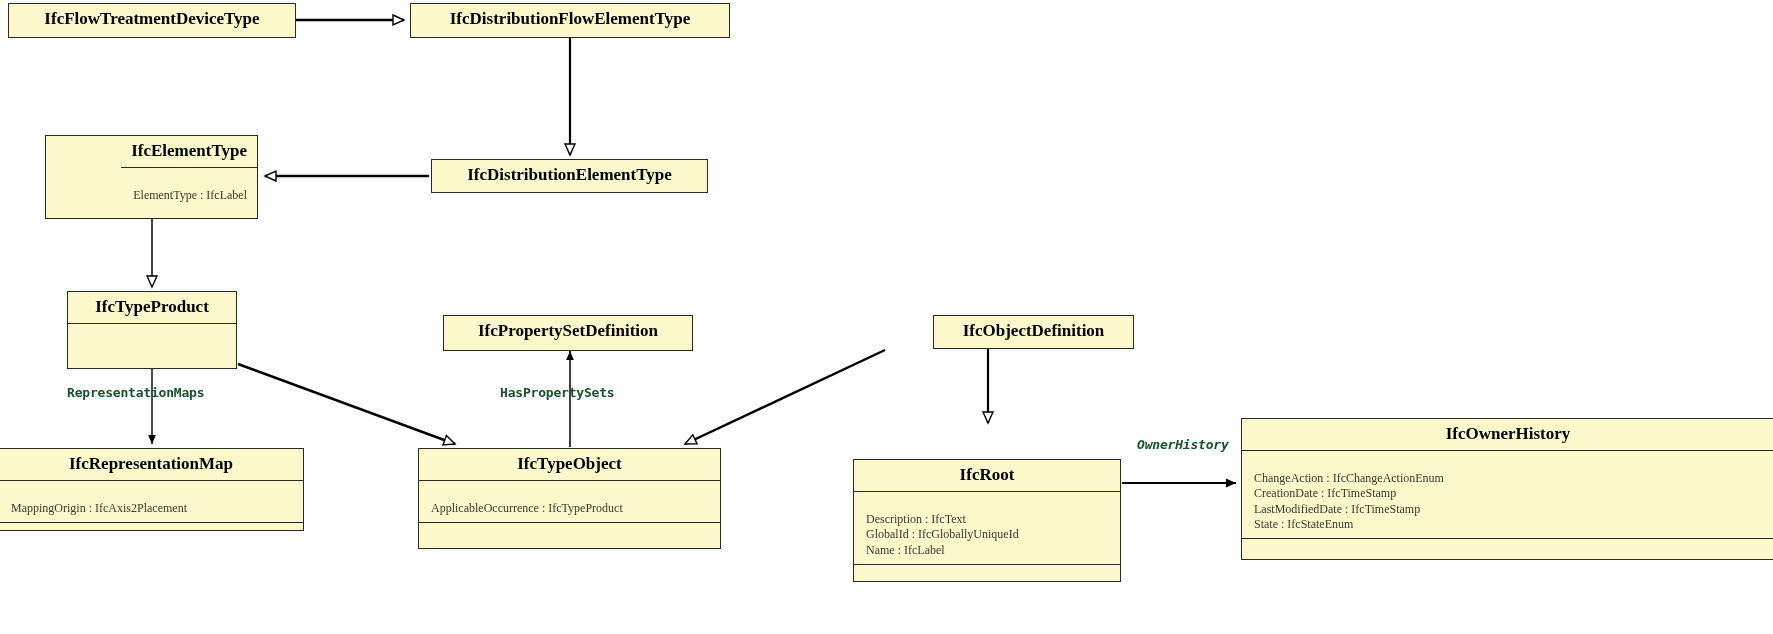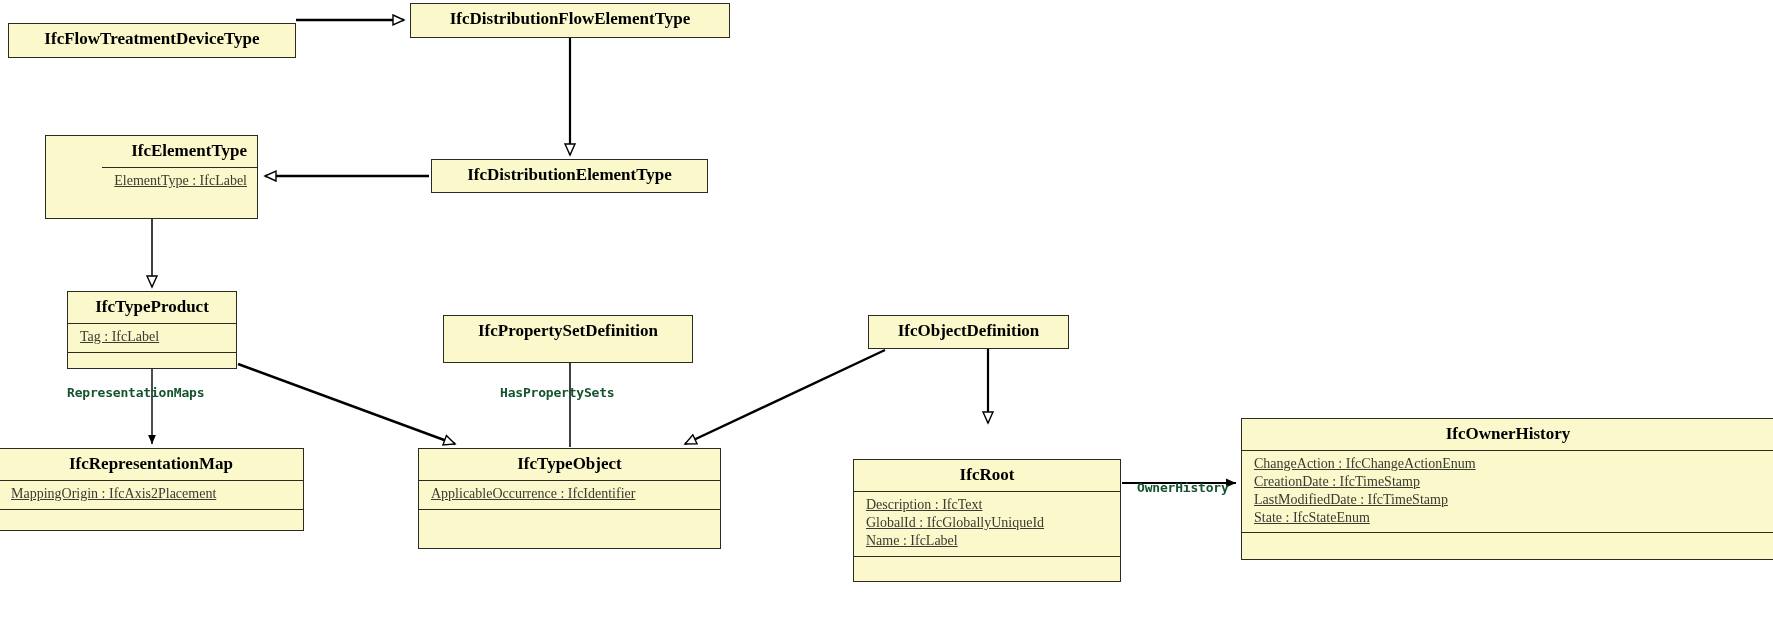--- a/index.html
+++ b/index.html
@@ -37,26 +37,25 @@
     font-weight: bold;
     text-align: center;
     font-size: 17px;
     color: #000000;
     padding: 6px 10px 7px 10px;
     line-height: 1.05;
     white-space: nowrap;
   }
   .uml-attrs {
     border-top: 1.5px solid #2b2b20;
-    padding: 4px 10px 6px 12px;
-    font-size: 14px;
+    padding: 20px 10px 6px 12px;
+    font-size: 12px;
     color: #3a3a30;
     line-height: 1.28;
     white-space: nowrap;
-    text-decoration: underline;
   }
   .uml-attr {
     display: block;
   }
   .uml-ops {
     border-top: 1.5px solid #2b2b20;
     flex: 1 1 auto;
     min-height: 16px;
   }
   .edge-label {
@@ -128,21 +127,21 @@
 
     <g>
       <line x1="570" y1="447" x2="570" y2="351" stroke="#000000" stroke-width="1.5" marker-end="url(#thin-arrow)"></line>
     </g>
 
     <g>
       <line x1="1122" y1="483" x2="1236" y2="483" stroke="#000000" stroke-width="2.2" marker-end="url(#solid-arrow)"></line>
     </g>
   </svg>
 
-  <div class="uml-class" style="left:8px; top:3px; width:288px; height:35px;margin-top:20px;">
+  <div class="uml-class" style="left:8px; top:3px; width:288px; height:35px;">
     <div class="uml-title">IfcFlowTreatmentDeviceType</div>
   </div>
 
   <div class="uml-class" style="left:410px; top:3px; width:320px; height:35px;">
     <div class="uml-title">IfcDistributionFlowElementType</div>
   </div>
 
   <div class="uml-class" style="left:45px; top:135px; width:213px; height:84px;align-items:flex-end;">
     <div class="uml-title">IfcElementType</div>
     <div class="uml-attrs">
@@ -150,46 +149,43 @@
     </div>
     <div class="uml-ops"></div>
   </div>
 
   <div class="uml-class" style="left:431px; top:159px; width:277px; height:34px;">
     <div class="uml-title">IfcDistributionElementType</div>
   </div>
 
   <div class="uml-class" style="left:67px; top:291px; width:170px; height:78px;">
     <div class="uml-title">IfcTypeProduct</div>
-    <div class="uml-attrs">
-      <span class="uml-attr">Tag : IfcLabel</span>
-    </div>
-    <div class="uml-ops"></div>
-  </div>
-
-  <div class="uml-class" style="left:443px; top:315px; width:250px; height:48px;">
+    <div class="uml-ops"></div>
+  </div>
+
+  <div class="uml-class" style="left:443px; top:315px; width:250px; height:36px;">
     <div class="uml-title">IfcPropertySetDefinition</div>
   </div>
 
-  <div class="uml-class" style="left:868px; top:315px; width:201px; height:34px;">
+  <div class="uml-class" style="left:933px; top:315px; width:201px; height:34px;">
     <div class="uml-title">IfcObjectDefinition</div>
   </div>
 
   <div class="uml-class" style="left:-2px; top:448px; width:306px; height:83px;">
     <div class="uml-title">IfcRepresentationMap</div>
     <div class="uml-attrs">
       <span class="uml-attr">MappingOrigin : IfcAxis2Placement</span>
     </div>
     <div class="uml-ops"></div>
   </div>
 
   <div class="uml-class" style="left:418px; top:448px; width:303px; height:101px;">
     <div class="uml-title">IfcTypeObject</div>
     <div class="uml-attrs">
-      <span class="uml-attr">ApplicableOccurrence : IfcIdentifier</span>
+      <span class="uml-attr">ApplicableOccurrence : IfcTypeProduct</span>
     </div>
     <div class="uml-ops"></div>
   </div>
 
   <div class="uml-class" style="left:853px; top:427px; width:268px; height:123px;margin-top:32px;">
     <div class="uml-title">IfcRoot</div>
     <div class="uml-attrs">
       <span class="uml-attr">Description : IfcText</span>
       <span class="uml-attr">GlobalId : IfcGloballyUniqueId</span>
       <span class="uml-attr">Name : IfcLabel</span>
@@ -205,15 +201,15 @@
       <span class="uml-attr">LastModifiedDate : IfcTimeStamp</span>
       <span class="uml-attr">State : IfcStateEnum</span>
     </div>
     <div class="uml-ops"></div>
   </div>
 
   <div class="edge-label" style="left:67px; top:385px;">RepresentationMaps</div>
 
   <div class="edge-label" style="left:500px; top:385px;">HasPropertySets</div>
 
-  <div class="edge-label" style="left:1137px; top:480px;">OwnerHistory</div>
+  <div class="edge-label" style="left:1137px; top:437px;font-style:italic;">OwnerHistory</div>
 
 </div>
 
 </body></html>

